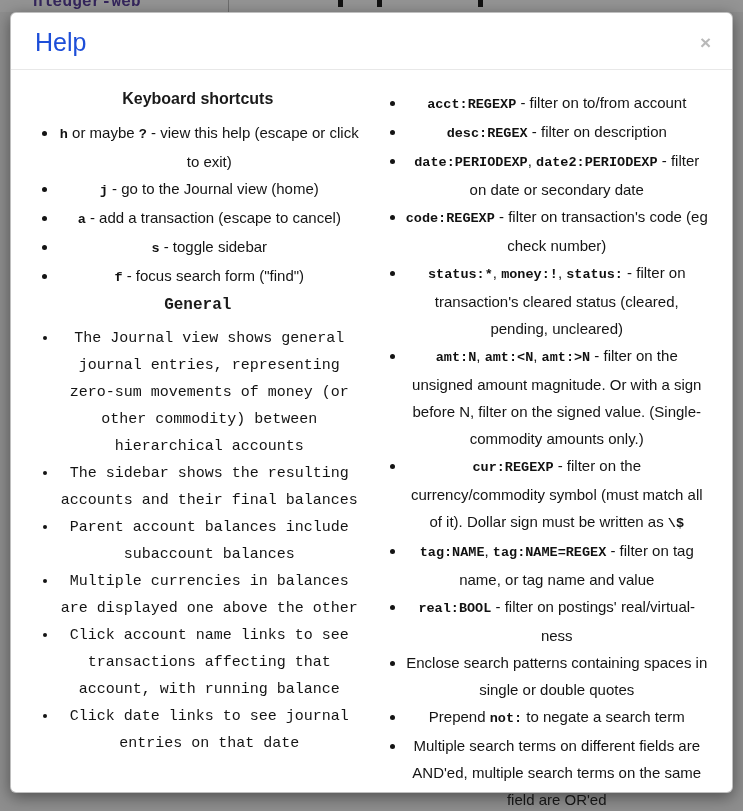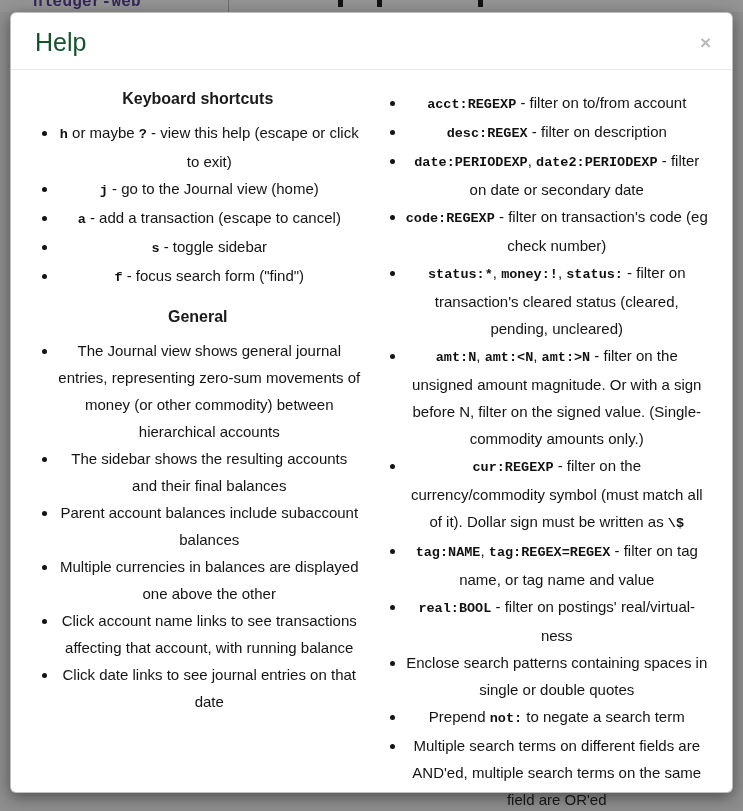--- a/index.html
+++ b/index.html
@@ -51,21 +51,21 @@
   .modal-header {
     position: relative;
     padding: 13px 24px 11px 24px;
     border-bottom: 1px solid #e8e8e8;
   }
   .modal-title {
     margin: 0;
     font-size: 25px;
     font-weight: normal;
     line-height: 32px;
-    color: #14532d;
+    color: #1d4ed8;
   }
   .close {
     position: absolute; right: 21px; top: 20px;
     background: none; border: none; padding: 0;
     font-size: 19px; font-weight: bold; line-height: 1;
     color: #b9b9b9; cursor: pointer;
     font-family: "Liberation Sans", sans-serif;
   }
   .modal-body {
     display: flex;
@@ -74,21 +74,21 @@
   }
   .col { flex: 1 1 0; min-width: 0; text-align: center; }
 
   .section-heading {
     margin: 0 0 10px 0;
     font-size: 16px;
     font-weight: bold;
     line-height: 20px;
     color: #1a1a1a;
   }
-  section.follow { margin-top: 16px; }
+  section.follow { margin-top: 4px; font-family: Liberation Mono, monospace; }
   ul.help-list {
     margin: 0;
     padding: 0 0 0 23px;
     list-style: disc outside;
   }
   ul.help-list li {
     font-size: 15px;
     line-height: 27px;
     color: #141414;
   }
@@ -144,21 +144,21 @@
     <div class="col">
       <section>
         <ul class="help-list">
             <li><code>acct:REGEXP</code> - filter on to/from account</li>
             <li><code>desc:REGEX</code> - filter on description</li>
             <li><code>date:PERIODEXP</code>, <code>date2:PERIODEXP</code> - filter on date or secondary date</li>
             <li><code>code:REGEXP</code> - filter on transaction's code (eg check number)</li>
             <li><code>status:*</code>, <code>money:!</code>, <code>status:</code> - filter on transaction's cleared status (cleared, pending, uncleared)</li>
             <li><code>amt:N</code>, <code>amt:&lt;N</code>, <code>amt:&gt;N</code> - filter on the unsigned amount magnitude. Or with a sign before N, filter on the signed value. (Single-commodity amounts only.)</li>
             <li><code>cur:REGEXP</code> - filter on the currency/commodity symbol (must match all of it). Dollar sign must be written as <code>\$</code></li>
-            <li><code>tag:NAME</code>, <code>tag:REGEX=REGEX</code> - filter on tag name, or tag name and value</li>
+            <li><code>tag:NAME</code>, <code>tag:NAME=REGEX</code> - filter on tag name, or tag name and value</li>
             <li><code>real:BOOL</code> - filter on postings' real/virtual-ness</li>
             <li>Enclose search patterns containing spaces in single or double quotes</li>
             <li>Prepend <code>not:</code> to negate a search term</li>
             <li>Multiple search terms on different fields are AND'ed, multiple search terms on the same field are OR'ed</li>
             <li>These search terms also work with command-line hledger</li>
           </ul>
       </section>
     </div>
   </div>
 </div>

